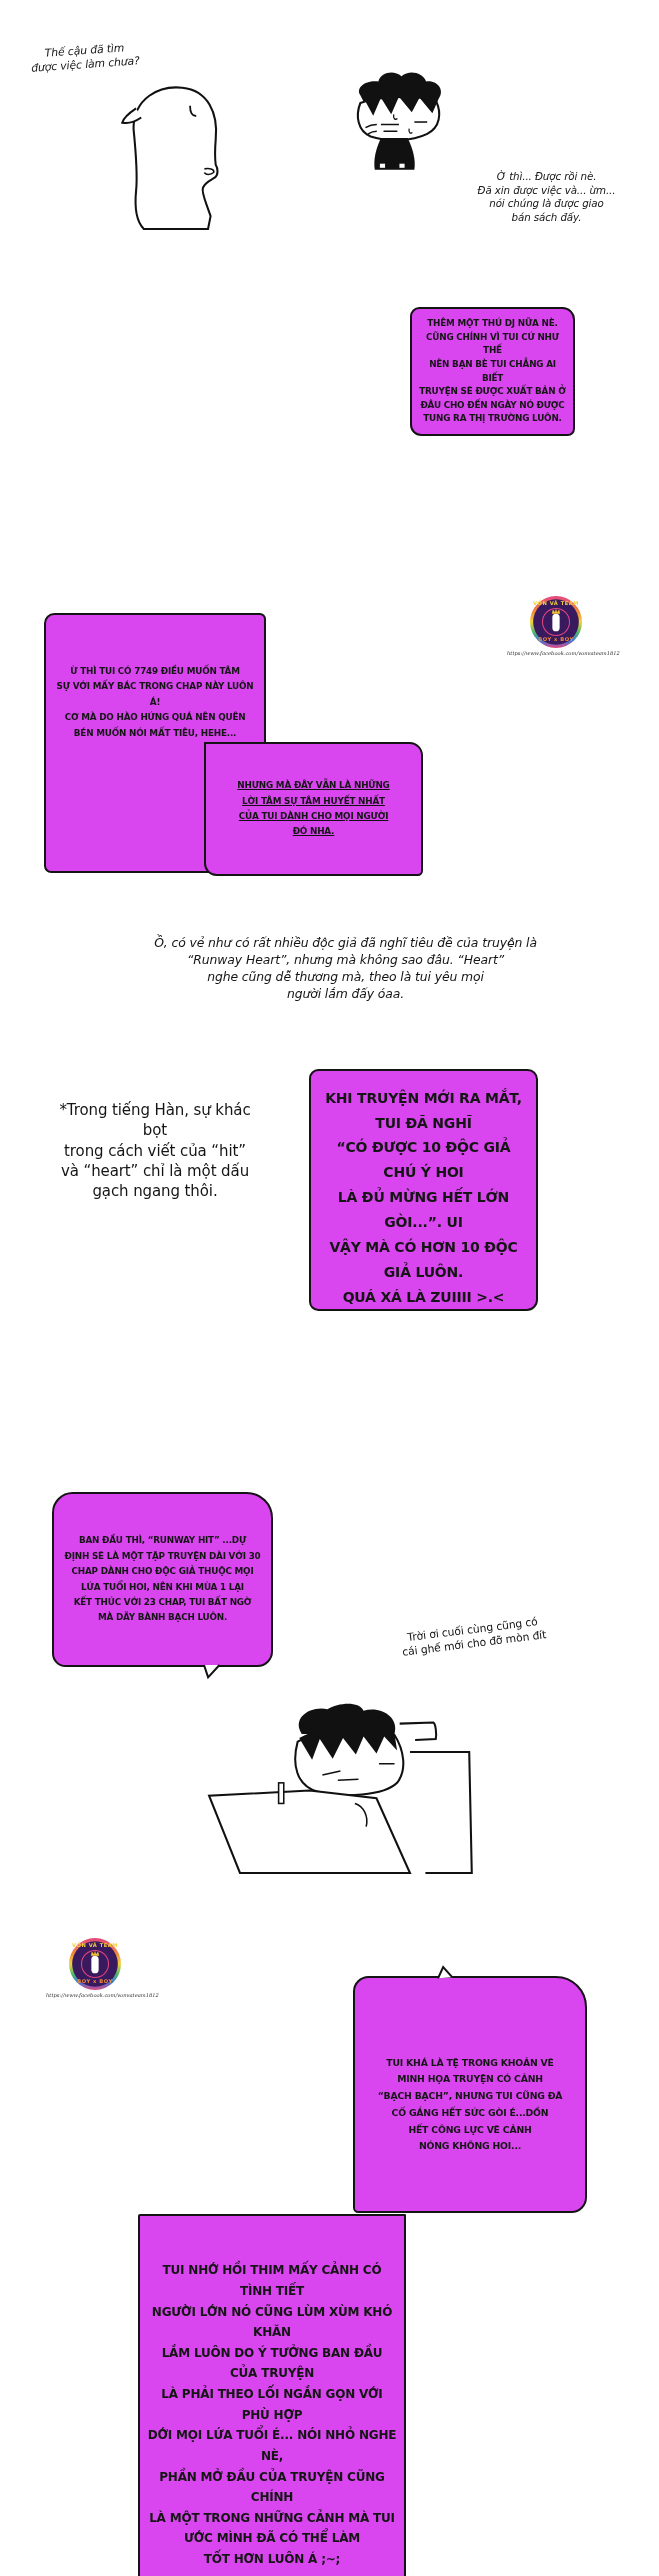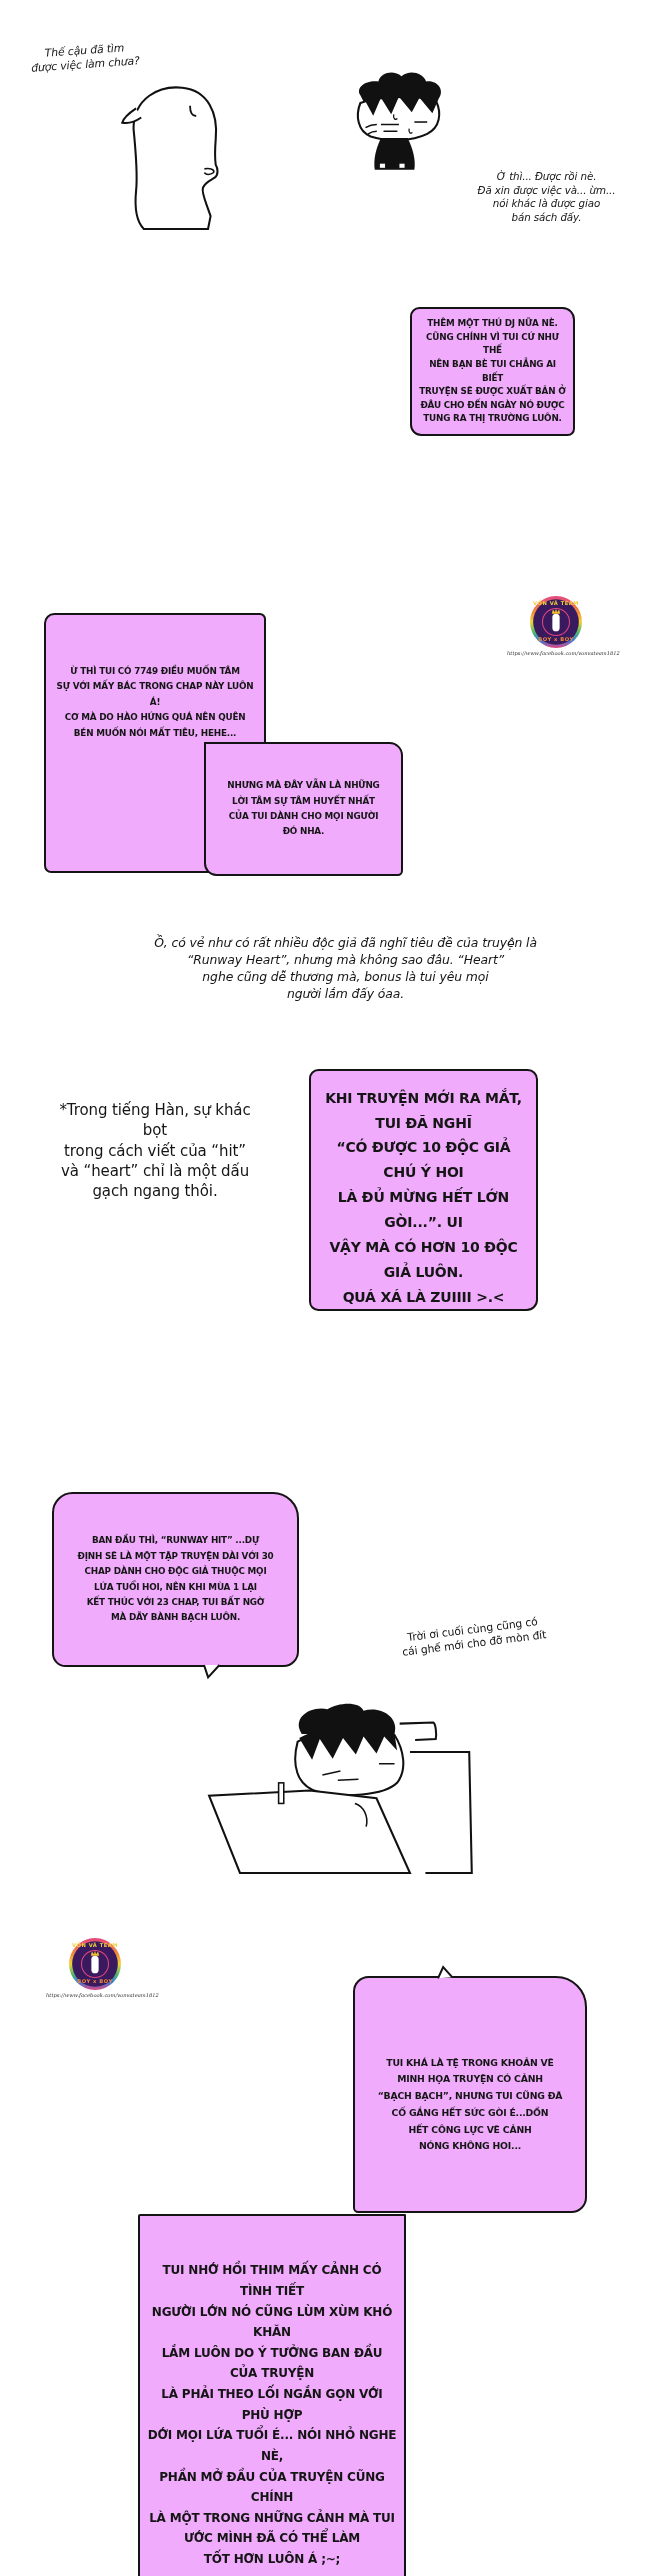--- a/index.html
+++ b/index.html
@@ -3,21 +3,21 @@
 <meta charset="utf-8">
 <style>
   html, body { margin: 0; padding: 0; background: #ffffff; }
   body { width: 659px; height: 2650px; position: relative; overflow: hidden;
          font-family: "DejaVu Sans", sans-serif; color: #111; }
   .abs { position: absolute; }
   .hand { font-family: "DejaVu Sans", sans-serif; font-style: oblique; color: #151515;
           line-height: 1.32; text-align: center; white-space: pre-line; letter-spacing: -0.1px; }
   .caps { font-family: "DejaVu Sans", sans-serif; font-weight: bold; color: #151515;
           text-transform: uppercase; text-align: center; white-space: pre-line; letter-spacing: -0.2px; }
-  .bubble { position: absolute; border: 2.6px solid #141414; background: #f0abfc; box-sizing: border-box;
+  .bubble { position: absolute; border: 2.6px solid #141414; background: #d946ef; box-sizing: border-box;
             display: flex; align-items: center; justify-content: center; }
   .bubble .caps { padding: 0 7.2px; }
   svg { position: absolute; overflow: visible; }
   .wm { position: absolute; width: 98px; text-align: center; }
   .wm-url { font-family: "DejaVu Serif", serif; font-style: italic; font-size: 5.2px; color: #333;
             white-space: nowrap; margin-top: 1px; }
   .wm-logo { width: 54px; height: 54px; margin: 0 auto; position: relative; }
   .wm-text { position: absolute; left: 0; right: 0; text-align: center; font-weight: bold;
              font-family: "DejaVu Sans", sans-serif; font-size: 5.2px; letter-spacing: 0.5px; }
 </style>
@@ -42,21 +42,21 @@
     <path d="M60 112 L95 112 M65 125 L92 125" stroke="#111" stroke-width="3"></path>
     <path d="M30 118 C40 112 48 112 52 112 M35 130 C42 126 48 125 52 125" stroke="#111" stroke-width="3" fill="none"></path>
     <path d="M125 107 L150 107" stroke="#111" stroke-width="3"></path>
     <path d="M85 92 C83 100 88 104 92 100 M115 120 C113 128 118 131 121 127" stroke="#111" stroke-width="2.5" fill="none"></path>
     <path d="M60 138 C50 160 45 180 48 200 L125 200 C128 180 122 158 112 138 Z" fill="#111"></path>
     <rect x="58" y="188" width="10" height="8" fill="#fff"></rect>
     <rect x="96" y="188" width="10" height="8" fill="#fff"></rect>
   </svg>
   <div class="abs hand" style="left:459px;top:170px;width:175px;font-size:10.3px;">Ờ thì... Được rồi nè.
 Đã xin được việc và... ừm...
-nói khác là được giao
+nói chúng là được giao
 bán sách đấy.</div>
 
   <div class="bubble" style="left:410px;top:307px;width:165px;height:129px;border-radius:9.3px 12.4px 7.2px 11.3px;">
     <div class="caps" style="font-size:8.8px;line-height:1.55;">Thêm một thú DJ nữa nè.
 Cũng chính vì tui cứ như thế
 nên bạn bè tui chẳng ai biết
 truyện sẽ được xuất bản ở
 đâu cho đến ngày nó được
 tung ra thị trường luôn.</div>
   </div>
@@ -87,50 +87,50 @@
   <div class="wm-url">https://www.facebook.com/vonvateam1812</div>
 </div>
 
 <section>
   <div class="bubble" style="left:44px;top:613px;width:222px;height:260px;border-radius:10.3px 6.2px 0 7.2px;align-items:flex-start;padding-top:49px;">
     <div class="caps" style="font-size:8.8px;line-height:1.75;">Ừ thì tui có 7749 điều muốn tâm
 sự với mấy bác trong chap này luôn á!
 Cơ mà do hào hứng quá nên quên
 bén muốn nói mất tiêu, hehe...</div>
   </div>
-  <div class="bubble" style="left:204px;top:742px;width:199px;height:134px;border-radius:0 13.4px 5.2px 12.4px;">
+  <div class="bubble" style="left:204px;top:742px;width:219px;height:134px;border-radius:0 13.4px 5.2px 12.4px;text-decoration:underline;">
     <div class="caps" style="font-size:8.8px;line-height:1.75;">Nhưng mà đây vẫn là những
 lời tâm sự tâm huyết nhất
 của tui dành cho mọi người
 đó nha.</div>
   </div>
 </section>
 
 <section>
   <div class="abs hand" style="left:88px;top:934px;width:515px;font-size:12.4px;line-height:1.38;">Ồ, có vẻ như có rất nhiều độc giả đã nghĩ tiêu đề của truyện là
 “Runway Heart”, nhưng mà không sao đâu. “Heart”
-nghe cũng dễ thương mà, bonus là tui yêu mọi
+nghe cũng dễ thương mà, theo là tui yêu mọi
 người lắm đấy óaa.</div>
 
   <div class="abs hand" style="left:52px;top:1100px;width:206px;font-size:15px;font-style:normal;line-height:1.35;">*Trong tiếng Hàn, sự khác bọt
 trong cách viết của “hit”
 và “heart” chỉ là một dấu
 gạch ngang thôi.</div>
 
   <div class="bubble" style="left:309px;top:1069px;width:229px;height:242px;border-radius:9.3px 10.3px 11.3px 9.3px;">
     <div class="caps" style="font-size:14px;line-height:1.78;padding-top:15.5px;">Khi truyện mới ra mắt, tui đã nghĩ
 “Có được 10 độc giả chú ý hoi
 là đủ mừng hết lớn gòi...”. Ui
 vậy mà có hơn 10 độc giả luôn.
 Quá xá là zuiiii &gt;.&lt;</div>
   </div>
 </section>
 
 <section>
-  <div class="bubble" style="left:52px;top:1492px;width:247px;height:175px;border-radius:20.6px 26px 15.5px 13.4px;">
+  <div class="bubble" style="left:52px;top:1492px;width:221px;height:175px;border-radius:20.6px 26px 15.5px 13.4px;">
     <div class="caps" style="font-size:8.8px;line-height:1.75;">Ban đầu thì, “Runway Hit” ...dự
 định sẽ là một tập truyện dài với 30
 chap dành cho độc giả thuộc mọi
 lứa tuổi hoi, nên khi mùa 1 lại
 kết thúc với 23 chap, tui bất ngờ
 mà dãy bành bạch luôn.</div>
   </div>
   <svg style="left:204px;top:1665px" width="20.6" height="15.5" viewBox="0 0 40 30">
     <path d="M0 0 L8 24 L30 0" fill="#fff" stroke="#141414" stroke-width="4"></path>
   </svg>

